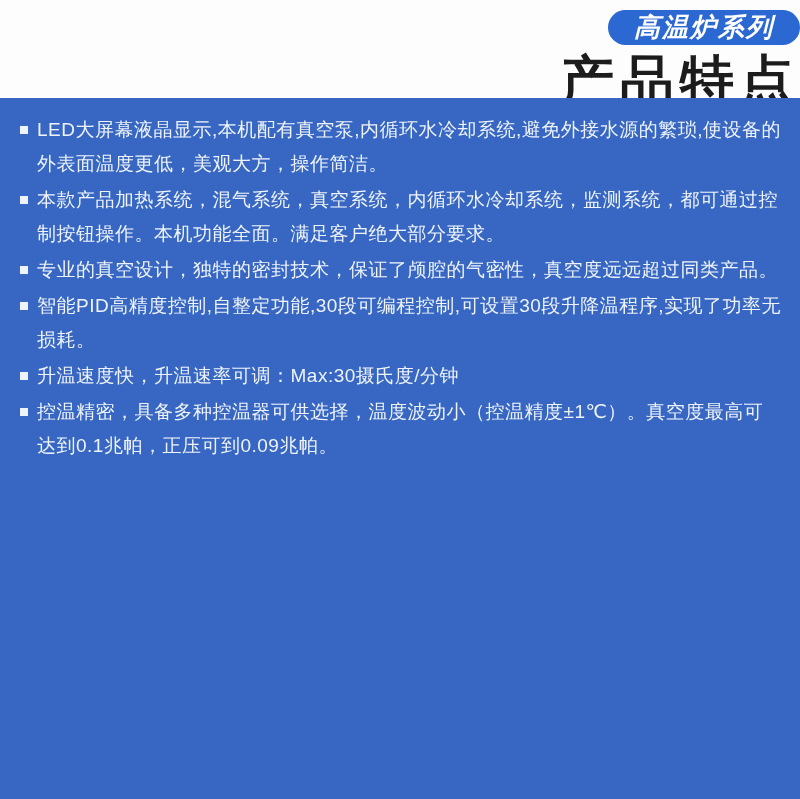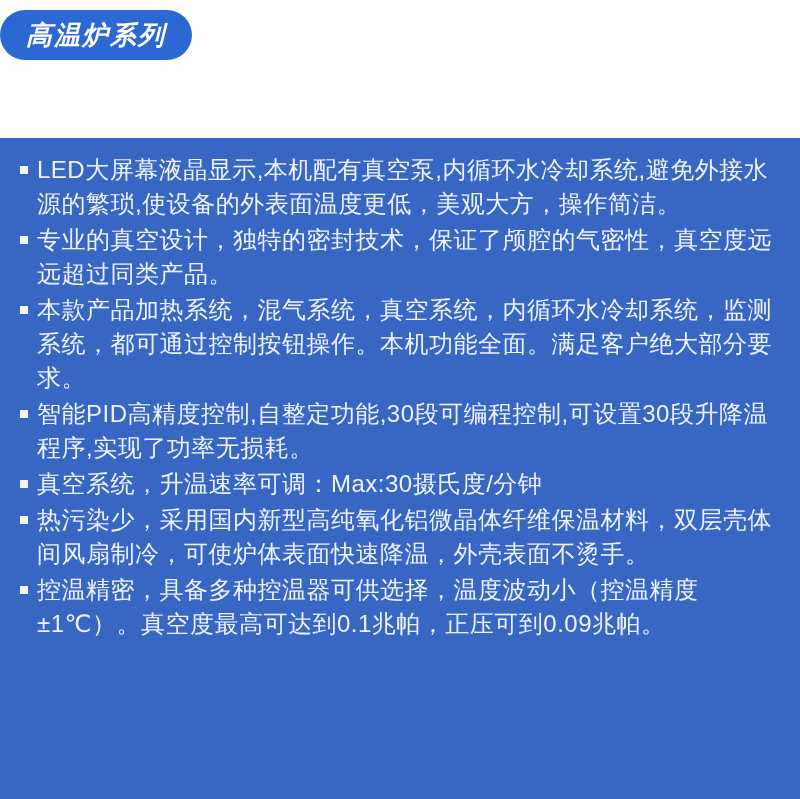--- a/index.html
+++ b/index.html
@@ -14,23 +14,23 @@
   body{font-family:"Liberation Sans","DejaVu Sans",sans-serif;}
   .page{
     width:800px;height:799px;
     margin:0 auto;
     background:#fdfdfd;
     display:flex;flex-direction:column;
     overflow:hidden;
   }
   
   .header{
-    height:138px;
+    height:98px;
     background:#fdfdfd;
-    display:flex;flex-direction:column;align-items:flex-start;
+    display:flex;flex-direction:column;align-items:flex-end;
     flex:0 0 auto;
   }
   .badge{
     margin-top:10px;
     min-width:160px;height:50px;
     padding:0 26px;
     background:var(--badge-blue);
     border-radius:26px;
     display:flex;align-items:center;justify-content:center;
     color:#ffffff;
@@ -49,21 +49,21 @@
   .features{
     flex:1 1 auto;
     background:var(--section-blue);
     color:var(--body-text);
     padding:15px 18px 0 20px;
   }
   .feature-list{list-style:none;}
   .feature-item{
     position:relative;
     padding-left:17px;
-    font-size:24px;
+    font-size:19px;
     line-height:34px;
     margin-bottom:2px;
     letter-spacing:0.5px;
   }
   .bullet{
     position:absolute;
     left:0;top:13px;
     width:8px;height:8px;
     background:var(--body-text);
     display:inline-block;
@@ -71,47 +71,44 @@
 </style>
 </head>
 <body>
 
 <div class="page">
 
   <div class="header">
     <div class="badge">
       <span>高温炉系列</span>
     </div>
+    <div class="title">产品特点</div>
   </div>
 
   <div class="features">
     <ul class="feature-list">
       <li class="feature-item">
         <span class="bullet"></span>
         <span>LED大屏幕液晶显示,本机配有真空泵,内循环水冷却系统,避免外接水源的繁琐,使设备的外表面温度更低，美观大方，操作简洁。</span>
       </li>
       <li class="feature-item">
         <span class="bullet"></span>
-        <span>专业的真空设计，独特的密封技术，保证了颅腔的气密性，真空度远远超过同类产品。</span>
+        <span>本款产品加热系统，混气系统，真空系统，内循环水冷却系统，监测系统，都可通过控制按钮操作。本机功能全面。满足客户绝大部分要求。</span>
       </li>
       <li class="feature-item">
         <span class="bullet"></span>
-        <span>本款产品加热系统，混气系统，真空系统，内循环水冷却系统，监测系统，都可通过控制按钮操作。本机功能全面。满足客户绝大部分要求。</span>
+        <span>专业的真空设计，独特的密封技术，保证了颅腔的气密性，真空度远远超过同类产品。</span>
       </li>
       <li class="feature-item">
         <span class="bullet"></span>
         <span>智能PID高精度控制,自整定功能,30段可编程控制,可设置30段升降温程序,实现了功率无损耗。</span>
       </li>
       <li class="feature-item">
         <span class="bullet"></span>
-        <span>真空系统，升温速率可调：Max:30摄氏度/分钟</span>
-      </li>
-      <li class="feature-item">
-        <span class="bullet"></span>
-        <span>热污染少，采用国内新型高纯氧化铝微晶体纤维保温材料，双层壳体间风扇制冷，可使炉体表面快速降温，外壳表面不烫手。</span>
+        <span>升温速度快，升温速率可调：Max:30摄氏度/分钟</span>
       </li>
       <li class="feature-item">
         <span class="bullet"></span>
         <span>控温精密，具备多种控温器可供选择，温度波动小（控温精度±1℃）。真空度最高可达到0.1兆帕，正压可到0.09兆帕。</span>
       </li>
     </ul>
   </div>
 
 </div>
 

